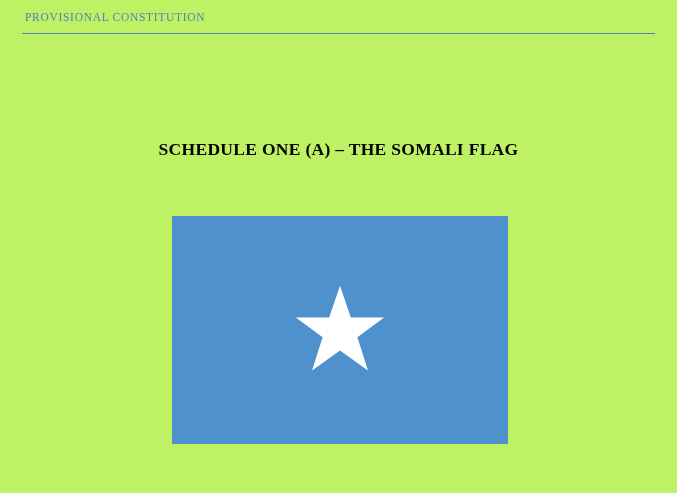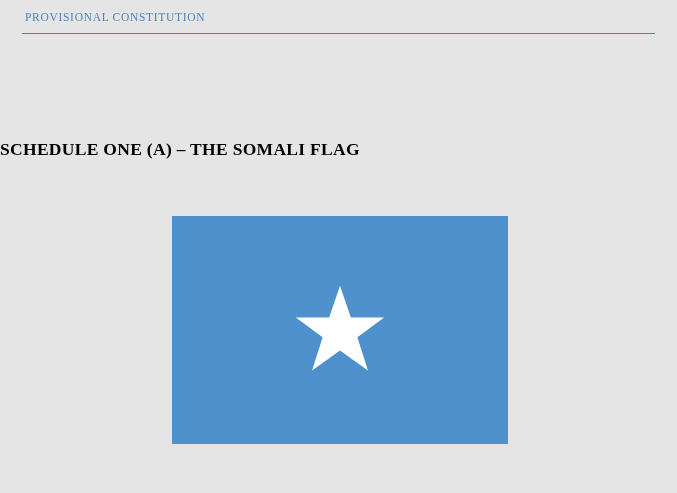--- a/index.html
+++ b/index.html
@@ -11,21 +11,21 @@
     width: 677px;
     height: 493px;
     overflow: hidden;
     font-family: "Liberation Serif", serif;
     color: #000000;
   }
   .page {
     position: relative;
     width: 677px;
     height: 493px;
-    background: #e5e5e5;
+    background: #bef264;
     box-sizing: border-box;
   }
   .header {
     position: absolute;
     left: 0;
     top: 0;
     width: 677px;
     height: 34px;
     box-sizing: border-box;
   }
@@ -55,21 +55,21 @@
     text-align: center;
     font-size: 16.5px;
     font-weight: bold;
     letter-spacing: 0.6px;
   }
   .title-schedule-one {
     position: absolute;
     left: 0;
     top: 139px;
     width: 677px;
-    text-align: left;
+    text-align: center;
     font-size: 17.5px;
     font-weight: bold;
     letter-spacing: 0.3px;
   }
   .flag-wrap {
     position: absolute;
     left: 172px;
     top: 216px;
     width: 336px;
     height: 228px;

